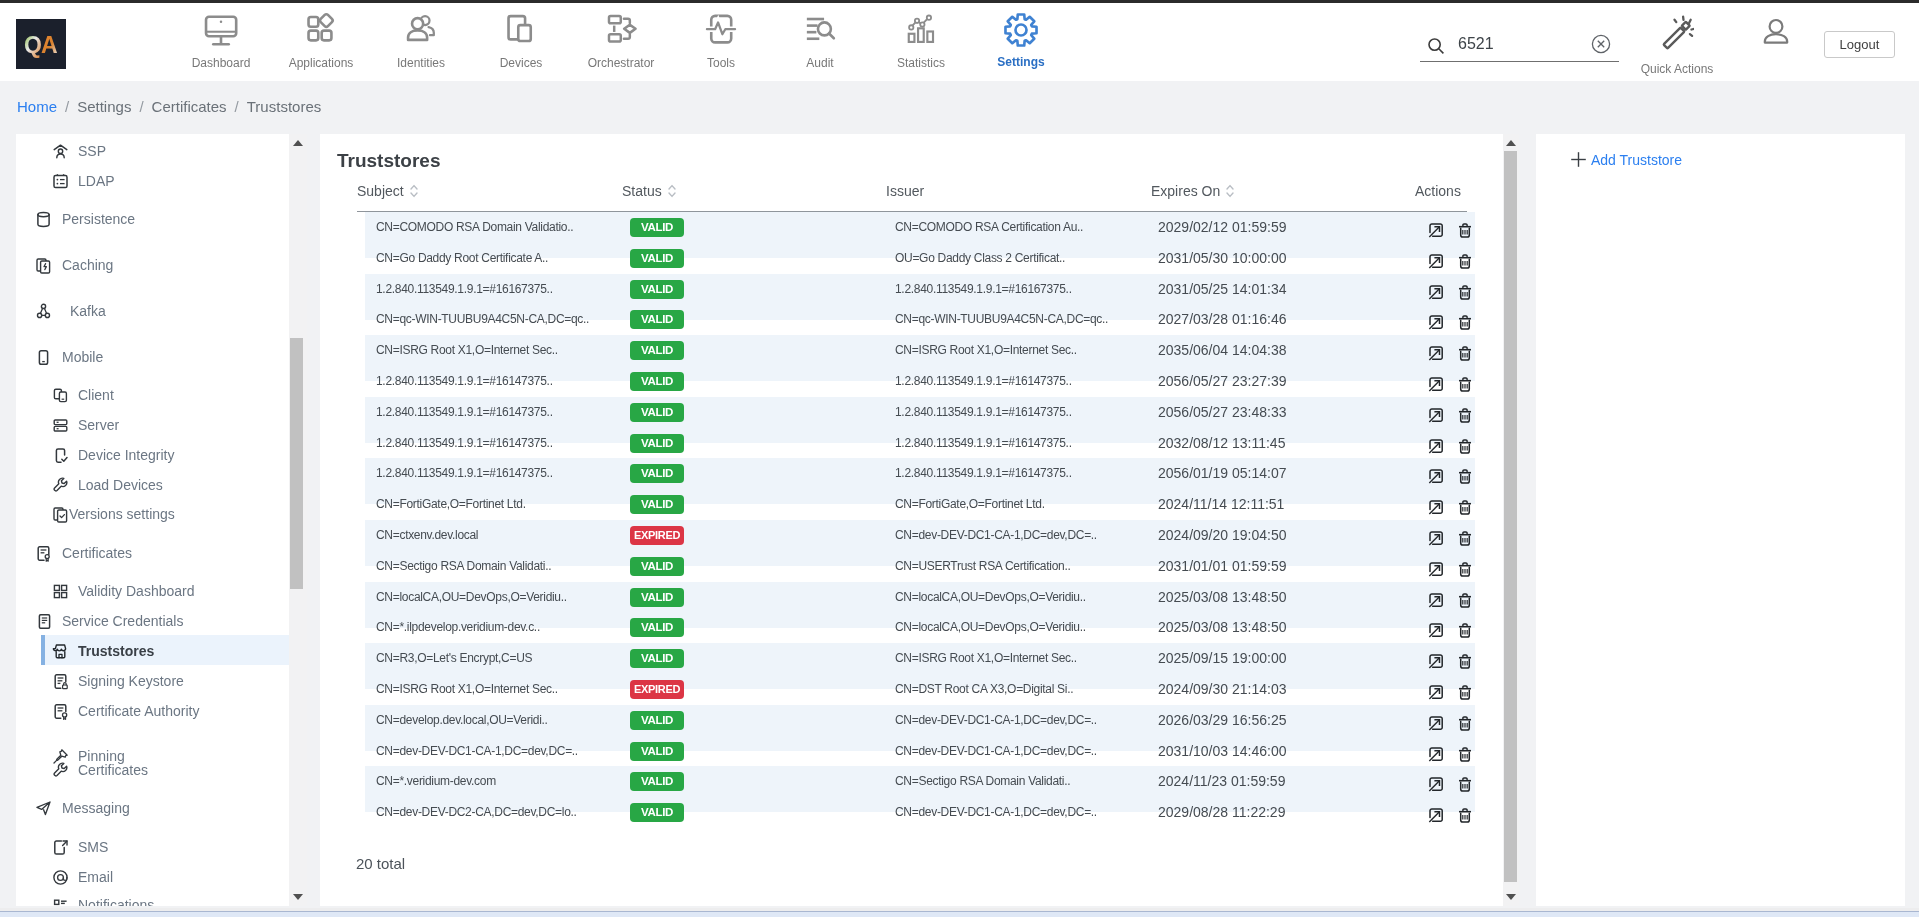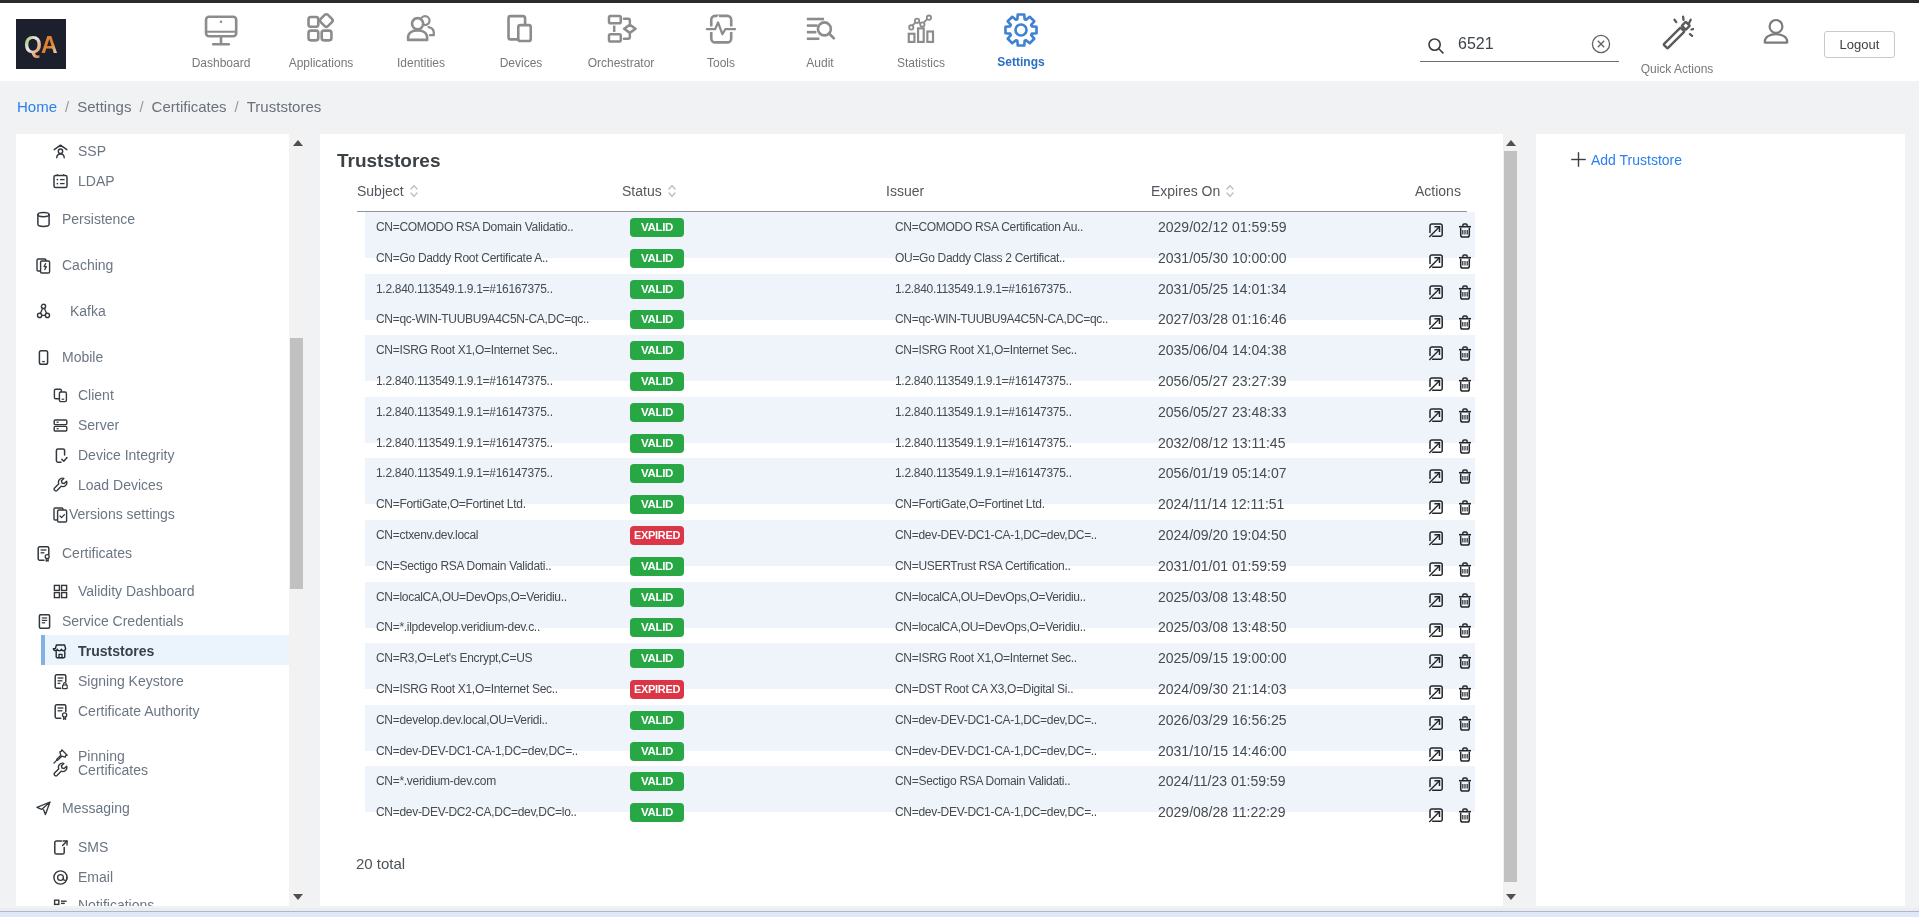--- a/index.html
+++ b/index.html
@@ -601,21 +601,21 @@
         <path d="M3.7 6.3 V12.9 a2.1 2.1 0 0 0 2.1 2.1 h4.4 a2.1 2.1 0 0 0 2.1-2.1 V6.3" stroke="#22262a" stroke-width="1.5" fill="none" stroke-linecap="round" stroke-linejoin="round"></path>
         <line x1="5.8" y1="8" x2="5.8" y2="12.4" stroke="#22262a" stroke-width="1.15"></line>
         <line x1="8" y1="8" x2="8" y2="12.4" stroke="#22262a" stroke-width="1.15"></line>
         <line x1="10.2" y1="8" x2="10.2" y2="12.4" stroke="#22262a" stroke-width="1.15"></line>
       </svg></div>
 </div>
 <div class="row" style="top:736px">
 <div class="cell" style="left:11px">CN=dev-DEV-DC1-CA-1,DC=dev,DC=..</div>
 <div class="cell" style="left:265px"><span class="badge v">VALID</span></div>
 <div class="cell" style="left:530px">CN=dev-DEV-DC1-CA-1,DC=dev,DC=..</div>
-<div class="cell date" style="left:793px">2031/10/15 14:46:00</div>
+<div class="cell date" style="left:793px">2031/10/03 14:46:00</div>
 <div class="acticon" style="left:1063px"><svg width="16" height="16" viewBox="0 0 16 16" style="vertical-align:middle">
         <path d="M4.6 14.2 H12.4 a1.8 1.8 0 0 0 1.8-1.8 V3.8 a1.8 1.8 0 0 0 -1.8-1.8 H3.8 a1.8 1.8 0 0 0 -1.8 1.8 V10.4" stroke="#22262a" stroke-width="1.5" fill="none" stroke-linecap="round" stroke-linejoin="round"></path>
         <line x1="1.3" y1="15" x2="11.2" y2="5.1" stroke="#22262a" stroke-width="1.4"></line>
         <path d="M6.4 4.7 H11.5 V9.9" stroke="#22262a" stroke-width="1.5" fill="none"></path>
       </svg></div>
 <div class="acticon" style="left:1092px"><svg width="16" height="16" viewBox="0 0 16 16" style="vertical-align:middle">
         <line x1="2" y1="4.7" x2="14" y2="4.7" stroke="#22262a" stroke-width="1.6"></line>
         <path d="M5.9 4.2 V3.1 a1.1 1.1 0 0 1 1.1-1.1 h2 a1.1 1.1 0 0 1 1.1 1.1 V4.2" stroke="#22262a" stroke-width="1.4" fill="none" stroke-linecap="round" stroke-linejoin="round"></path>
         <path d="M3.7 6.3 V12.9 a2.1 2.1 0 0 0 2.1 2.1 h4.4 a2.1 2.1 0 0 0 2.1-2.1 V6.3" stroke="#22262a" stroke-width="1.5" fill="none" stroke-linecap="round" stroke-linejoin="round"></path>
         <line x1="5.8" y1="8" x2="5.8" y2="12.4" stroke="#22262a" stroke-width="1.15"></line>

